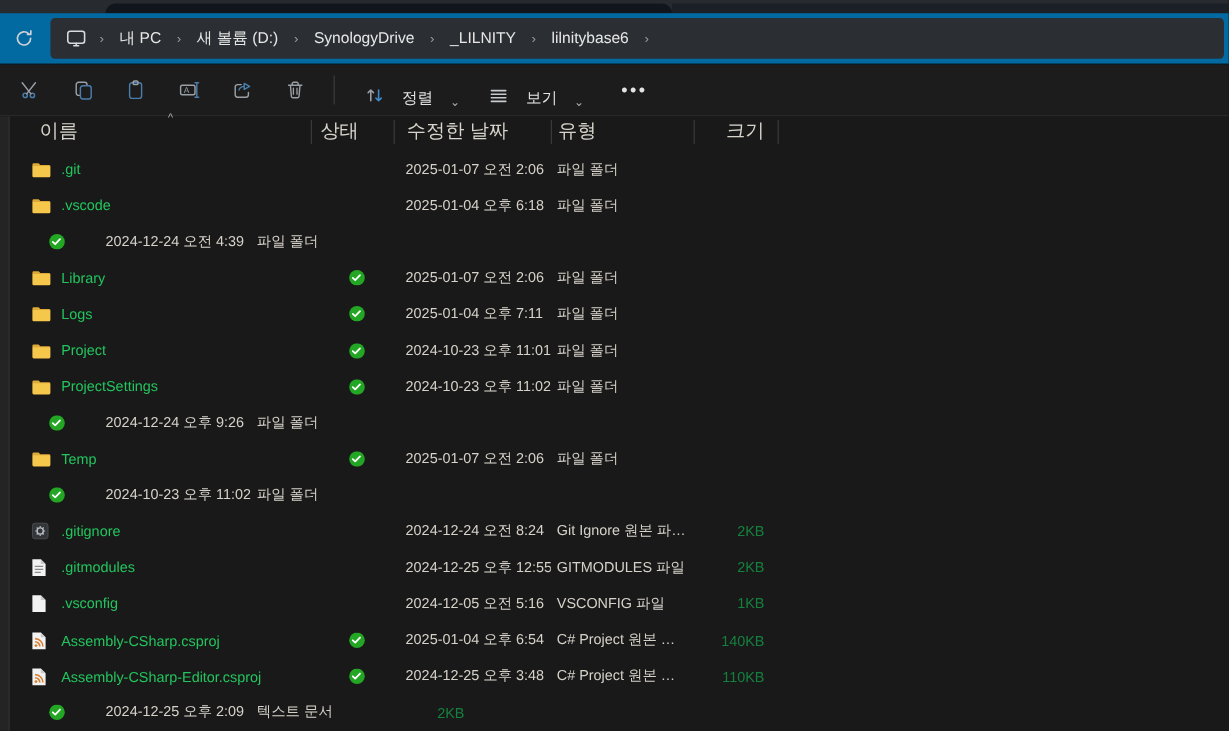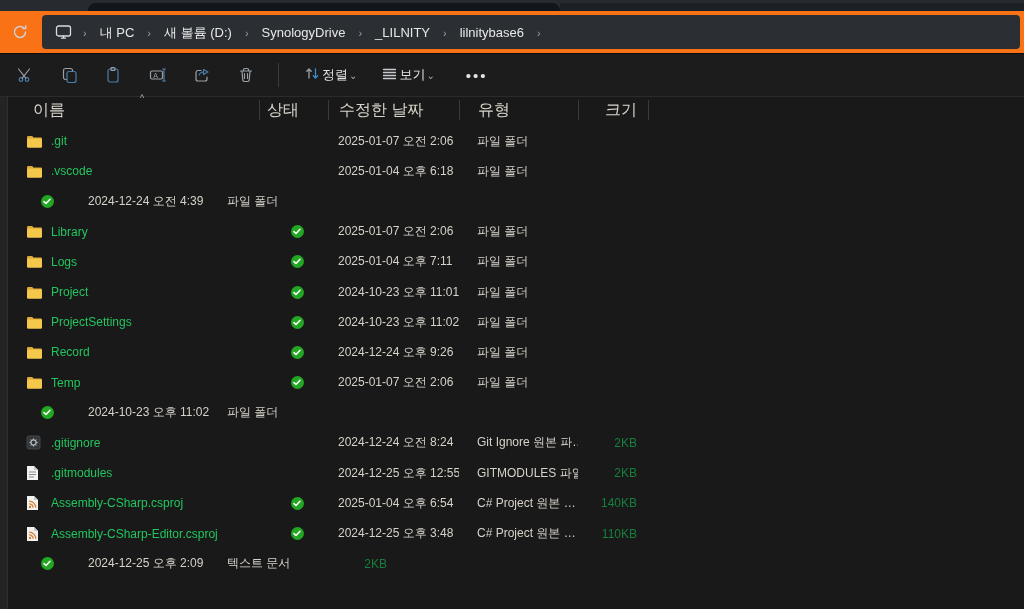--- a/index.html
+++ b/index.html
@@ -9,58 +9,58 @@
   .window { position:relative; width:1024px; height:609px; background:#191919; }
 
   
   .tabstrip { position:absolute; left:0; top:0; width:1024px; height:11px; background:#272b30; }
   .tabstrip .tab { position:absolute; left:88px; top:3px; width:472px; height:8px;
     background:#11161c; border-radius:8px 8px 0 0; }
   .tabstrip .tabrest { position:absolute; left:560px; top:3px; right:0; height:8px; background:#1b2026; }
 
   
   .addressbar { position:absolute; left:0; top:11px; width:1024px; height:43px;
-    background:#f97316; border-bottom:1px solid #0d0d0d; display:flex; align-items:center; }
+    background:#0369a1; border-bottom:1px solid #0d0d0d; display:flex; align-items:center; }
   .refresh-btn { width:30px; height:30px; margin-left:5px; display:flex; align-items:center;
     justify-content:center; border-radius:4px; cursor:pointer; }
   .breadcrumb-pill { flex:1; height:34px; margin-left:7px; margin-right:4px; background:#2b2f34;
     border-radius:4px; display:flex; align-items:center; padding-left:8px; }
   .crumb-icon { width:26px; height:26px; display:flex; align-items:center; justify-content:center;
     border-radius:4px; }
   .crumb { color:#e7e7e7; font-size:13px; padding:4px 6px; border-radius:4px; cursor:pointer;
     white-space:nowrap; }
   .crumb-chev { color:#9aa0a6; font-size:11px; padding:0 7px; cursor:pointer; }
 
   
   .toolbar { position:absolute; left:0; top:54px; width:1024px; height:43px; background:#1c1c1c;
     border-bottom:1px solid #2b2b2b; display:flex; align-items:center; }
   .tool-btn { width:36px; height:32px; display:flex; align-items:center; justify-content:center;
     border-radius:4px; cursor:pointer; margin-left:8px; }
   .tool-sep { width:1px; height:24px; background:#3c3c3c; margin:0 10px 0 14px; }
-  .tool-drop { display:flex; align-items:center; gap:1px; height:32px; padding:0 9px;
+  .tool-drop { display:flex; align-items:flex-end; gap:14px; height:32px; padding:0 9px;
     border-radius:4px; cursor:pointer; color:#e3e3e3; font-size:13px; margin-left:6px; }
   .tool-drop .chev { color:#a9a9a9; font-size:10px; }
   .more-btn { color:#e3e3e3; font-size:15px; letter-spacing:2px; padding:0 12px; height:32px;
     display:flex; align-items:center; border-radius:4px; cursor:pointer; margin-left:10px; }
 
   
   .content { position:absolute; left:0; top:97px; width:1024px; bottom:0; background:#191919; }
   .left-strip { position:absolute; left:0; top:0; width:8px; bottom:0; background:#242424;
     border-right:1px solid #303030; }
 
   .listing { position:absolute; left:9px; top:0; right:0; bottom:0; }
   .hdr-row { display:flex; height:26px; align-items:center; position:relative; }
   .hdr-cell { font-size:16px; color:#d8d4cb; height:20px; line-height:20px; position:relative;
     cursor:pointer; }
   .hdr-cell + .hdr-cell { border-left:1px solid #3a3a3a; }
   .hdr-sep-end { position:absolute; left:639px; top:3px; width:1px; height:20px; background:#3a3a3a; }
   .c-name { width:250px; padding-left:24px; }
   .c-status { width:69px; padding-left:7px; }
   .c-date { width:131px; padding-left:10px; }
-  .c-type { width:119px; padding-left:18px; }
+  .c-type { width:119px; padding-left:5px; }
   .c-size { width:70px; padding-right:11px; text-align:right; }
   .sort-caret { position:absolute; left:131px; top:-4px; color:#b9b5ac; font-size:9px; }
 
   .rows { position:absolute; left:0; top:29px; right:0; bottom:0; }
   .row { display:flex; height:30.2px; align-items:center; cursor:default; }
   .cell { font-size:12px; color:#d6d2c9; overflow:hidden; white-space:nowrap; }
   .cell.c-name { display:flex; align-items:center; gap:8px; color:#22c55e; padding-left:17px; }
   .cell.c-status { display:flex; justify-content:center; padding-left:0; width:62px; margin-left:7px; }
   .cell.c-size { color:#15803d; }
   .ficon { width:17px; height:16px; flex:0 0 17px; display:flex; align-items:center; }
@@ -298,29 +298,20 @@
                 <svg width="8" height="7" viewBox="0 0 8 7">
                   <path d="M1 3.6 3 5.5 7 1.3" fill="none" stroke="#fff" stroke-width="1.5" stroke-linecap="round" stroke-linejoin="round"></path>
                 </svg>
               </span>
             </div>
             <div class="cell c-date">2024-10-23 오후 11:02</div>
             <div class="cell c-type">파일 폴더</div>
             <div class="cell c-size"></div>
           </div>
           <div class="row">
-            <div class="cell c-name">
-              <span class="ficon">
-                <svg width="17" height="15" viewBox="0 0 17 15">
-                  <path d="M1 3.2A1.2 1.2 0 0 1 2.2 2h4l1.4 1.6h7.2A1.2 1.2 0 0 1 16 4.8v.4H1z" fill="#dda939"></path>
-                  <rect x="1" y="4.4" width="15" height="9.4" rx="1.2" fill="#f5c84c"></rect>
-                </svg>
-              </span>
-              <span>Record</span>
-            </div>
             <div class="cell c-status">
               <span class="badge">
                 <svg width="8" height="7" viewBox="0 0 8 7">
                   <path d="M1 3.6 3 5.5 7 1.3" fill="none" stroke="#fff" stroke-width="1.5" stroke-linecap="round" stroke-linejoin="round"></path>
                 </svg>
               </span>
             </div>
             <div class="cell c-date">2024-12-24 오후 9:26</div>
             <div class="cell c-type">파일 폴더</div>
             <div class="cell c-size"></div>
@@ -382,20 +373,35 @@
                   <path d="M8 1l4 4H8z" fill="#c9c9c9"></path>
                   <path d="M3 7h7M3 9.5h7M3 12h5" stroke="#8a8a8a" stroke-width="1"></path>
                 </svg>
               </span>
               <span>.gitmodules</span>
             </div>
             <div class="cell c-status"></div>
             <div class="cell c-date">2024-12-25 오후 12:55</div>
             <div class="cell c-type">GITMODULES 파일</div>
             <div class="cell c-size">2KB</div>
+          </div>
+          <div class="row">
+            <div class="cell c-name">
+              <span class="ficon">
+                <svg width="13" height="16" viewBox="0 0 13 16">
+                  <path d="M1 1h7l4 4v10H1z" fill="#f2f2f2"></path>
+                  <path d="M8 1l4 4H8z" fill="#c9c9c9"></path>
+                </svg>
+              </span>
+              <span>.vsconfig</span>
+            </div>
+            <div class="cell c-status"></div>
+            <div class="cell c-date">2024-12-05 오전 5:16</div>
+            <div class="cell c-type">VSCONFIG 파일</div>
+            <div class="cell c-size">1KB</div>
           </div>
           <div class="row">
             <div class="cell c-name">
               <span class="ficon">
                 <svg width="13" height="16" viewBox="0 0 13 16">
                   <path d="M1 1h7l4 4v10H1z" fill="#f2f2f2"></path>
                   <path d="M8 1l4 4H8z" fill="#c9c9c9"></path>
                   <circle cx="4" cy="12" r="1.2" fill="#d97e2e"></circle>
                   <path d="M3.2 8.8a4 4 0 0 1 4 4M3.2 6.2a6.6 6.6 0 0 1 6.6 6.6" fill="none" stroke="#d97e2e" stroke-width="1.3"></path>
                 </svg>

